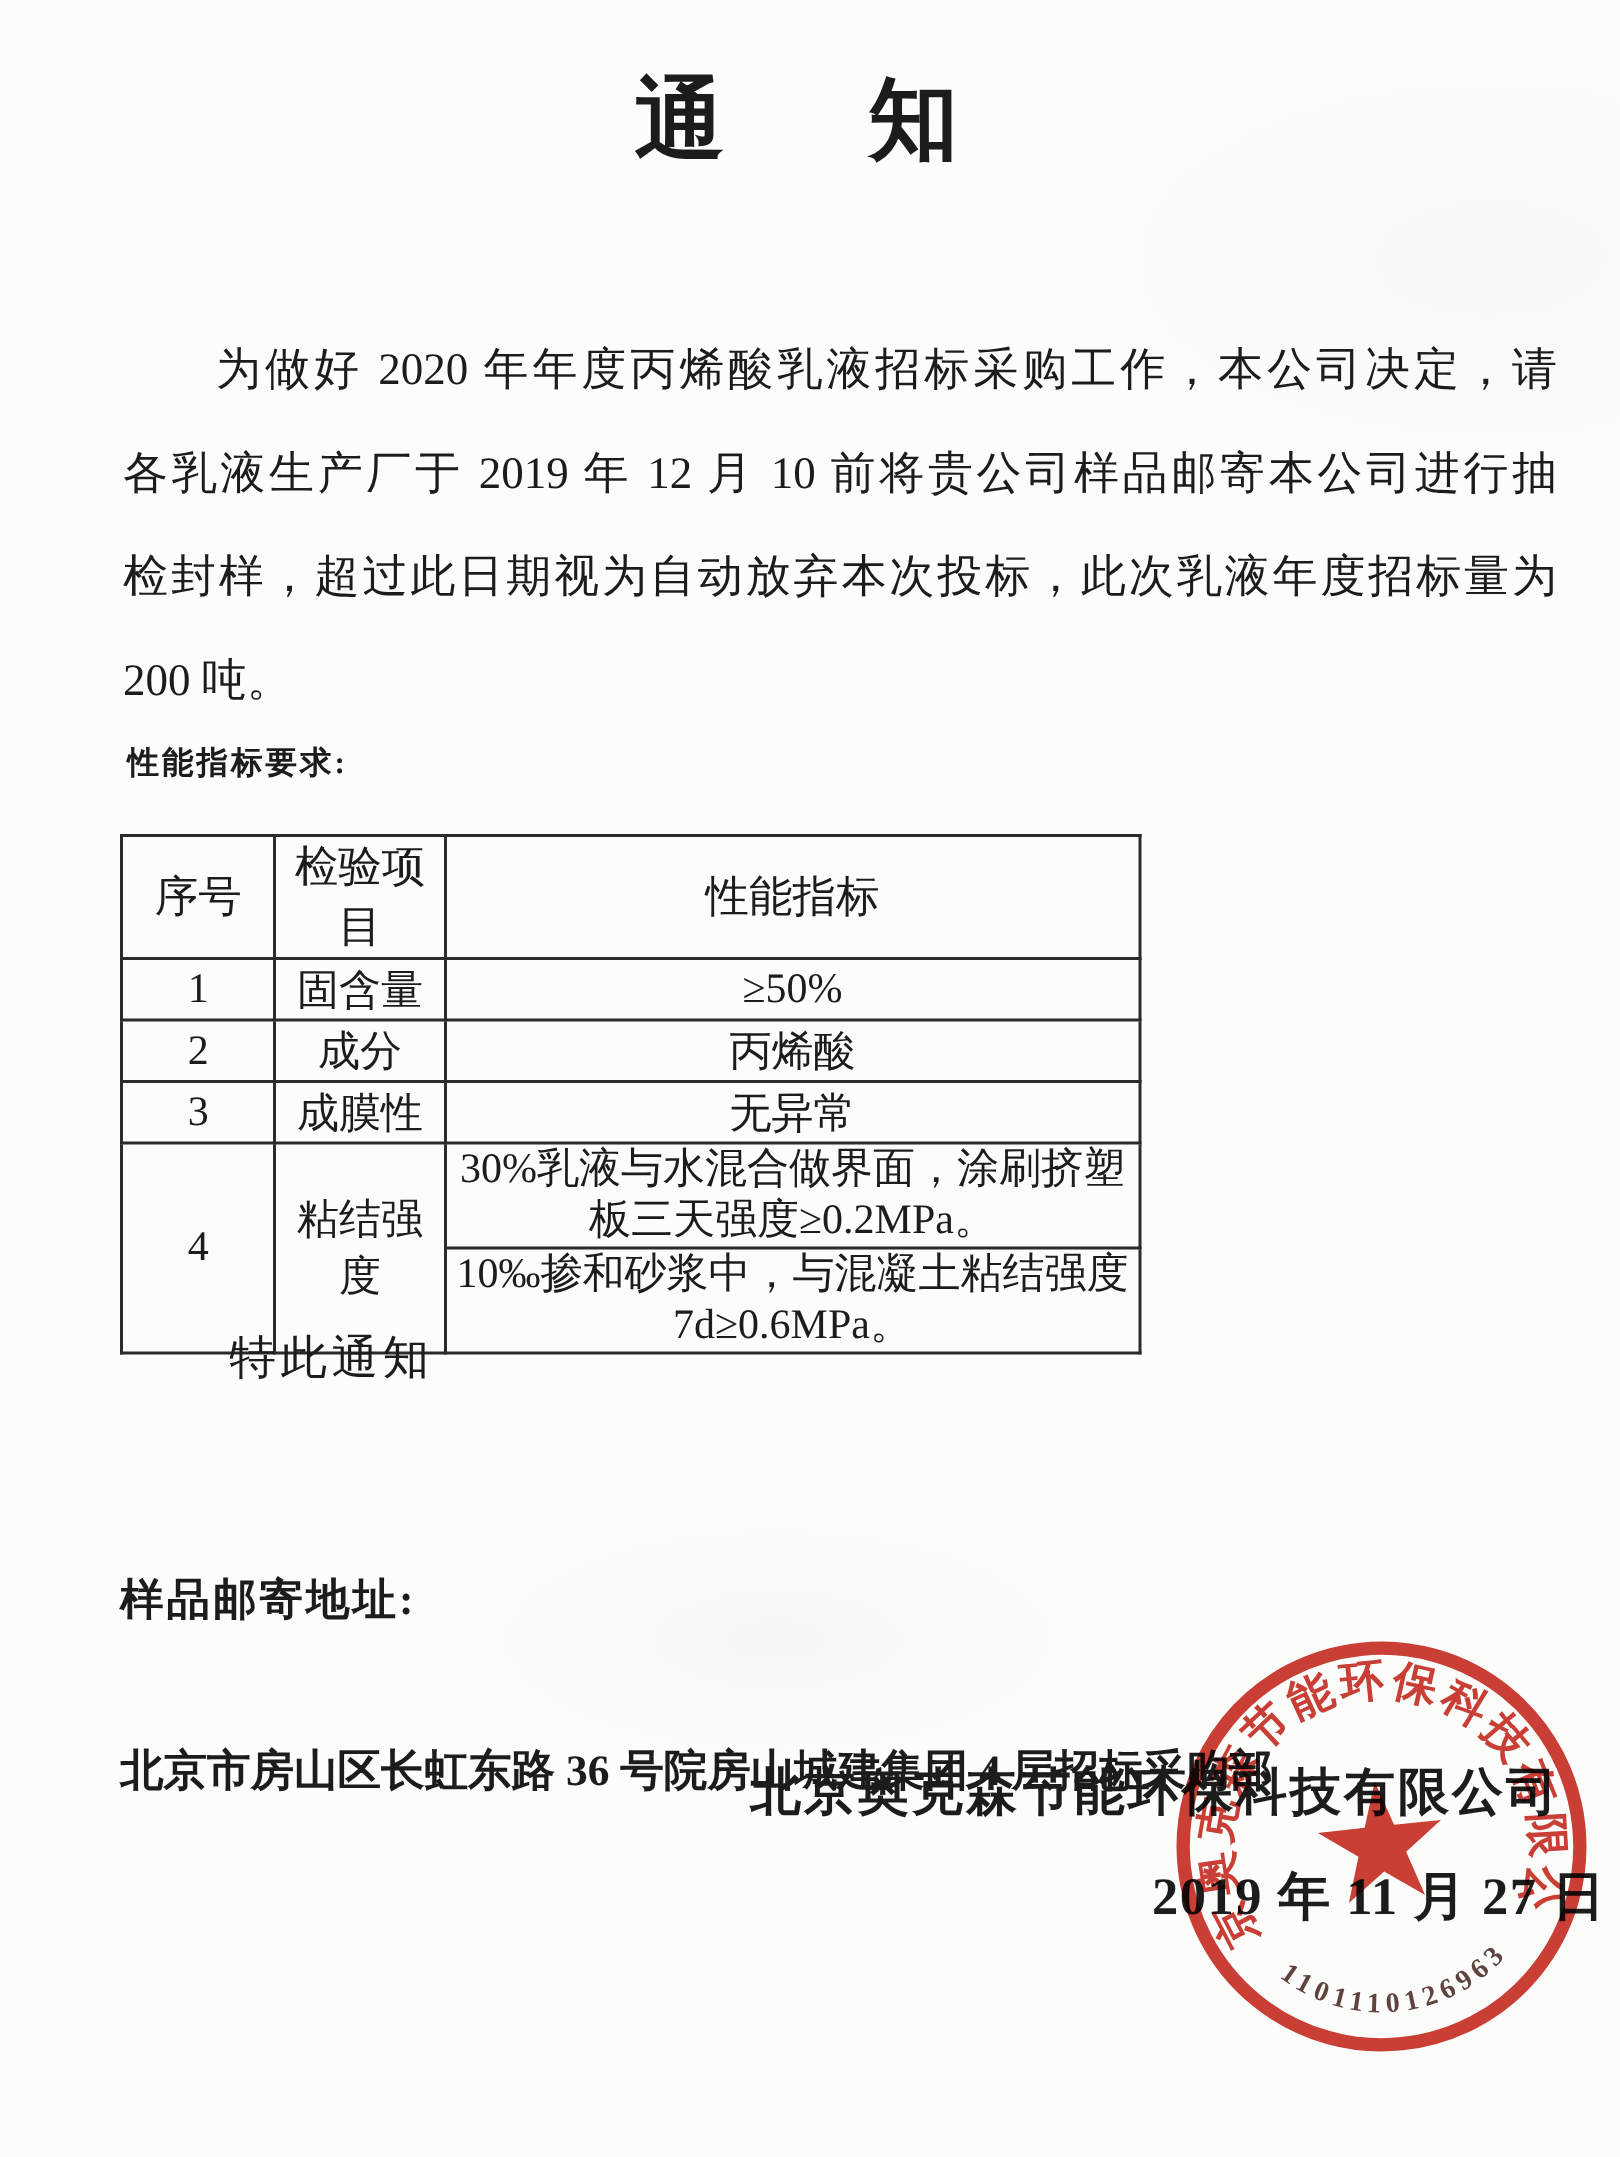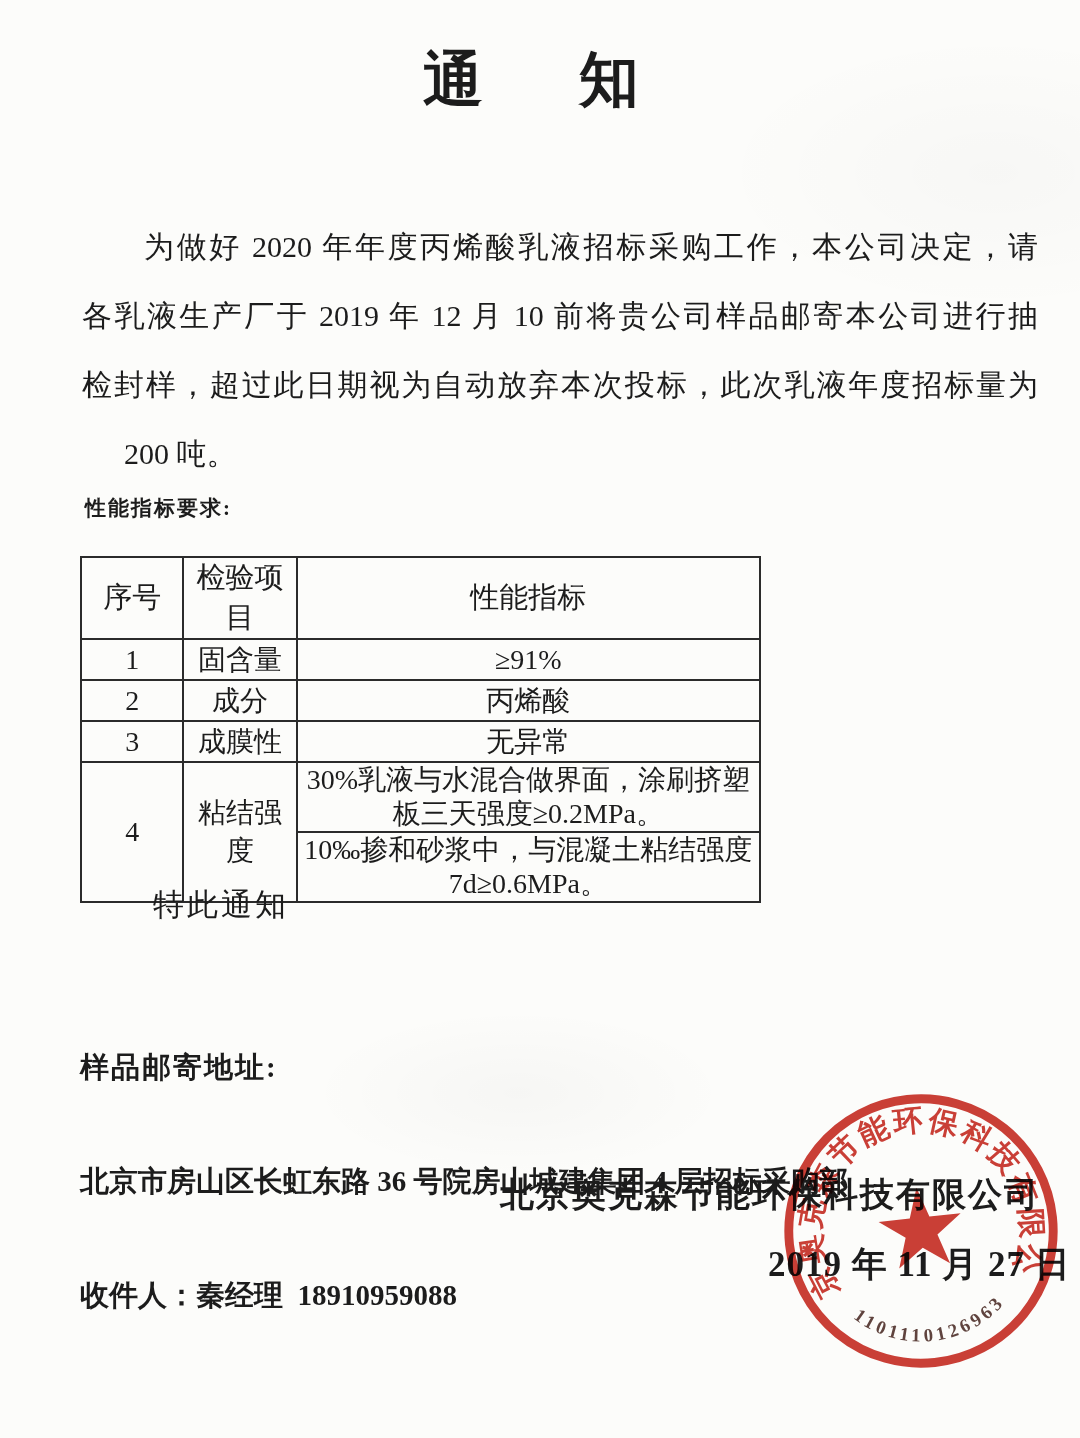--- a/index.html
+++ b/index.html
@@ -24,21 +24,21 @@
     position:absolute;top:212px;left:82px;width:956px;
     font-size:30px;
   }
   .body-line{
     height:69px;line-height:69px;
     text-align:justify;
     text-align-last:justify;
     white-space:normal;
   }
   .body-line.indent{padding-left:62px;}
-  .body-line.last{text-align-last:left;margin-left:42px;}
+  .body-line.last{text-align-last:left;}
   .spec-heading{
     position:absolute;top:494px;left:85px;
     font-size:21px;font-weight:700;letter-spacing:2px;
   }
   table.spec{
     position:absolute;top:556px;left:80px;
     width:681px;
     border-collapse:collapse;
     font-size:28px;
   }
@@ -104,21 +104,21 @@
   <table class="spec">
     <tbody>
         <tr class="hdr">
       <th class="col-no">序号</th>
       <th class="col-item">检验项目</th>
       <th class="col-spec">性能指标</th>
     </tr>
     <tr class="r1">
       <td>1</td>
       <td>固含量</td>
-      <td>≥91%</td>
+      <td>≥50%</td>
     </tr>
     <tr class="r2">
       <td>2</td>
       <td>成分</td>
       <td>丙烯酸</td>
     </tr>
     <tr class="r3">
       <td>3</td>
       <td>成膜性</td>
       <td>无异常</td>
@@ -132,21 +132,20 @@
       <td class="spec-b">10‰掺和砂浆中，与混凝土粘结强度 7d≥0.6MPa。</td>
     </tr>
   </tbody>
     </table>
 
   <div class="closing">特此通知</div>
 
   <div class="mailing">
     <div class="mail-heading">样品邮寄地址:</div>
     <div>北京市房山区长虹东路 36 号院房山城建集团 4 层招标采购部</div>
-    <div>收件人：秦经理  18910959088</div>
   </div>
 
   <div class="signature-company">北京奥克森节能环保科技有限公司</div>
   <div class="signature-date">2019 年 11 月 27 日</div>
 
   <svg class="seal" viewBox="0 0 300 300">
     <defs>
       <path id="sealTopArc" d="M 66.5,208.5 A 102,102 0 1 1 233.5,208.5" fill="none"></path>
       <path id="sealBottomArc" d="M 53,206 A 112,112 0 0 0 247,206" fill="none"></path>
     </defs>

